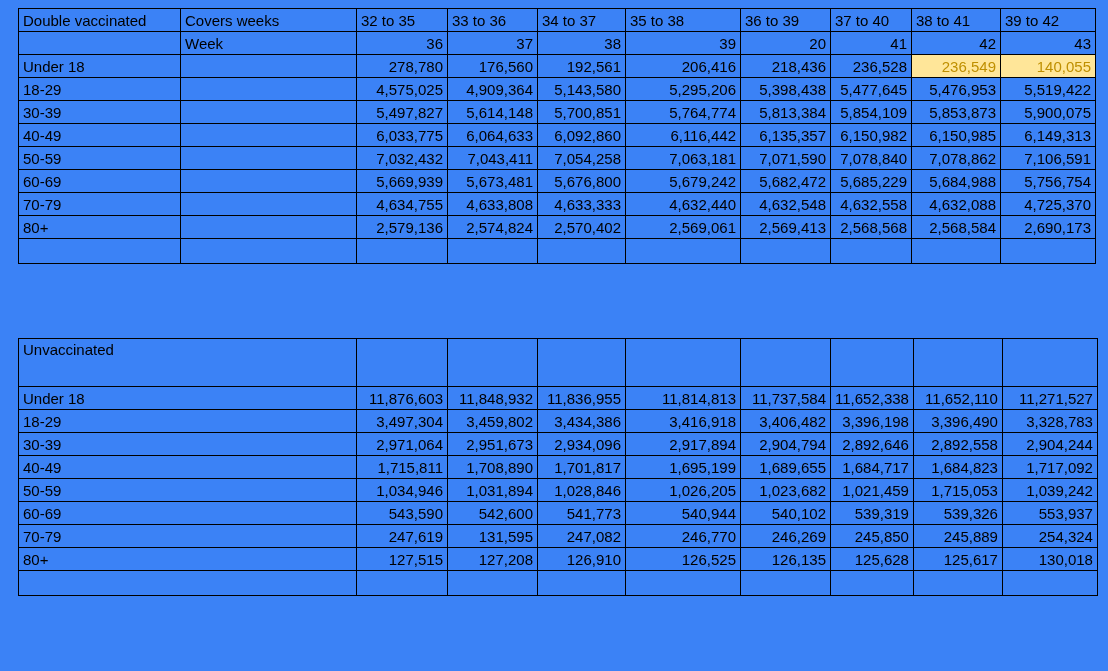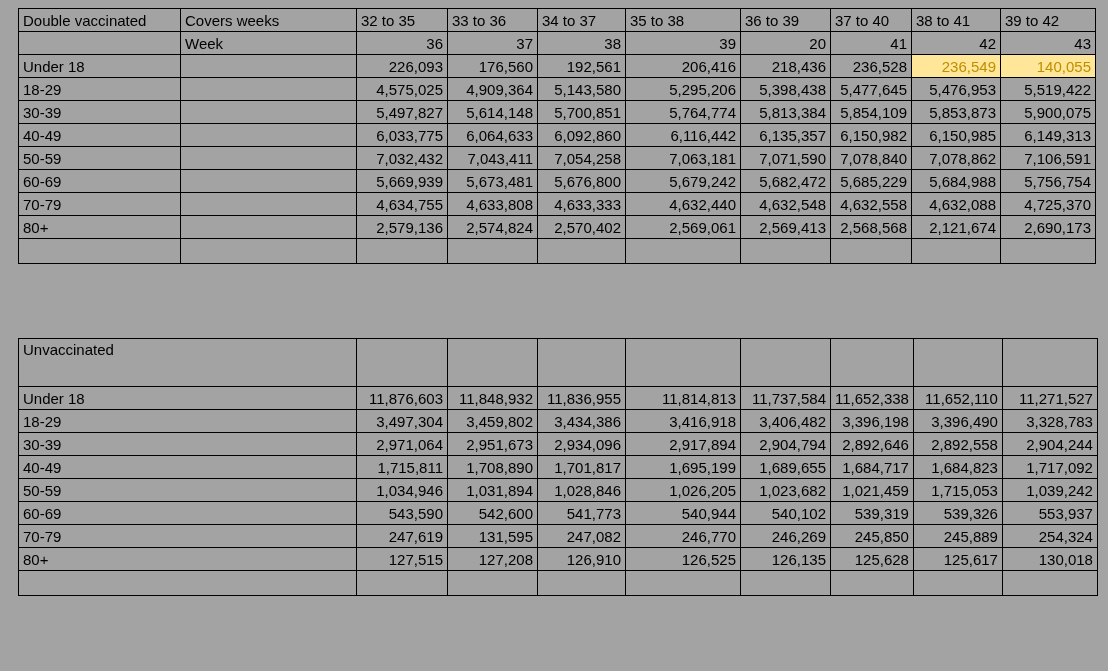--- a/index.html
+++ b/index.html
@@ -1,17 +1,17 @@
 <!DOCTYPE html>
 <html style="--hl-bg: #FFE699; --hl-text: #BF8F00;"><head>
 <meta charset="utf-8">
 <style>
   html,body{margin:0;padding:0;background:#fff;}
   .sheet{
-    position:relative;width:1108px;height:671px;background:#a3a3a3;
+    position:relative;width:1108px;height:671px;background:#3b82f6;
     font-family:"Liberation Sans",sans-serif;font-size:15px;color:#000;
   }
   table{border-collapse:collapse;table-layout:fixed;position:absolute;left:18px;}
   #table1{top:8px;}
   #table2{top:338px;}
   td{
     border:1px solid #000;height:22px;padding:0 4px;
     overflow:hidden;white-space:nowrap;vertical-align:middle;
   }
   td.lbl{text-align:left;}
@@ -61,21 +61,21 @@
           <td class="num">38</td>
           <td class="num">39</td>
           <td class="num">20</td>
           <td class="num">41</td>
           <td class="num">42</td>
           <td class="num">43</td>
         </tr>
         <tr>
           <td class="lbl">Under 18</td>
           <td></td>
-          <td class="num">226,093</td>
+          <td class="num">278,780</td>
           <td class="num">176,560</td>
           <td class="num">192,561</td>
           <td class="num">206,416</td>
           <td class="num">218,436</td>
           <td class="num">236,528</td>
           <td class="num hl">236,549</td>
           <td class="num hl">140,055</td>
         </tr>
         <tr>
           <td class="lbl">18-29</td>
@@ -151,21 +151,21 @@
         </tr>
         <tr>
           <td class="lbl">80+</td>
           <td></td>
           <td class="num">2,579,136</td>
           <td class="num">2,574,824</td>
           <td class="num">2,570,402</td>
           <td class="num">2,569,061</td>
           <td class="num">2,569,413</td>
           <td class="num">2,568,568</td>
-          <td class="num">2,121,674</td>
+          <td class="num">2,568,584</td>
           <td class="num">2,690,173</td>
         </tr>
         <tr class="spacer">
           <td></td>
           <td></td>
           <td></td>
           <td></td>
           <td></td>
           <td></td>
           <td></td>

